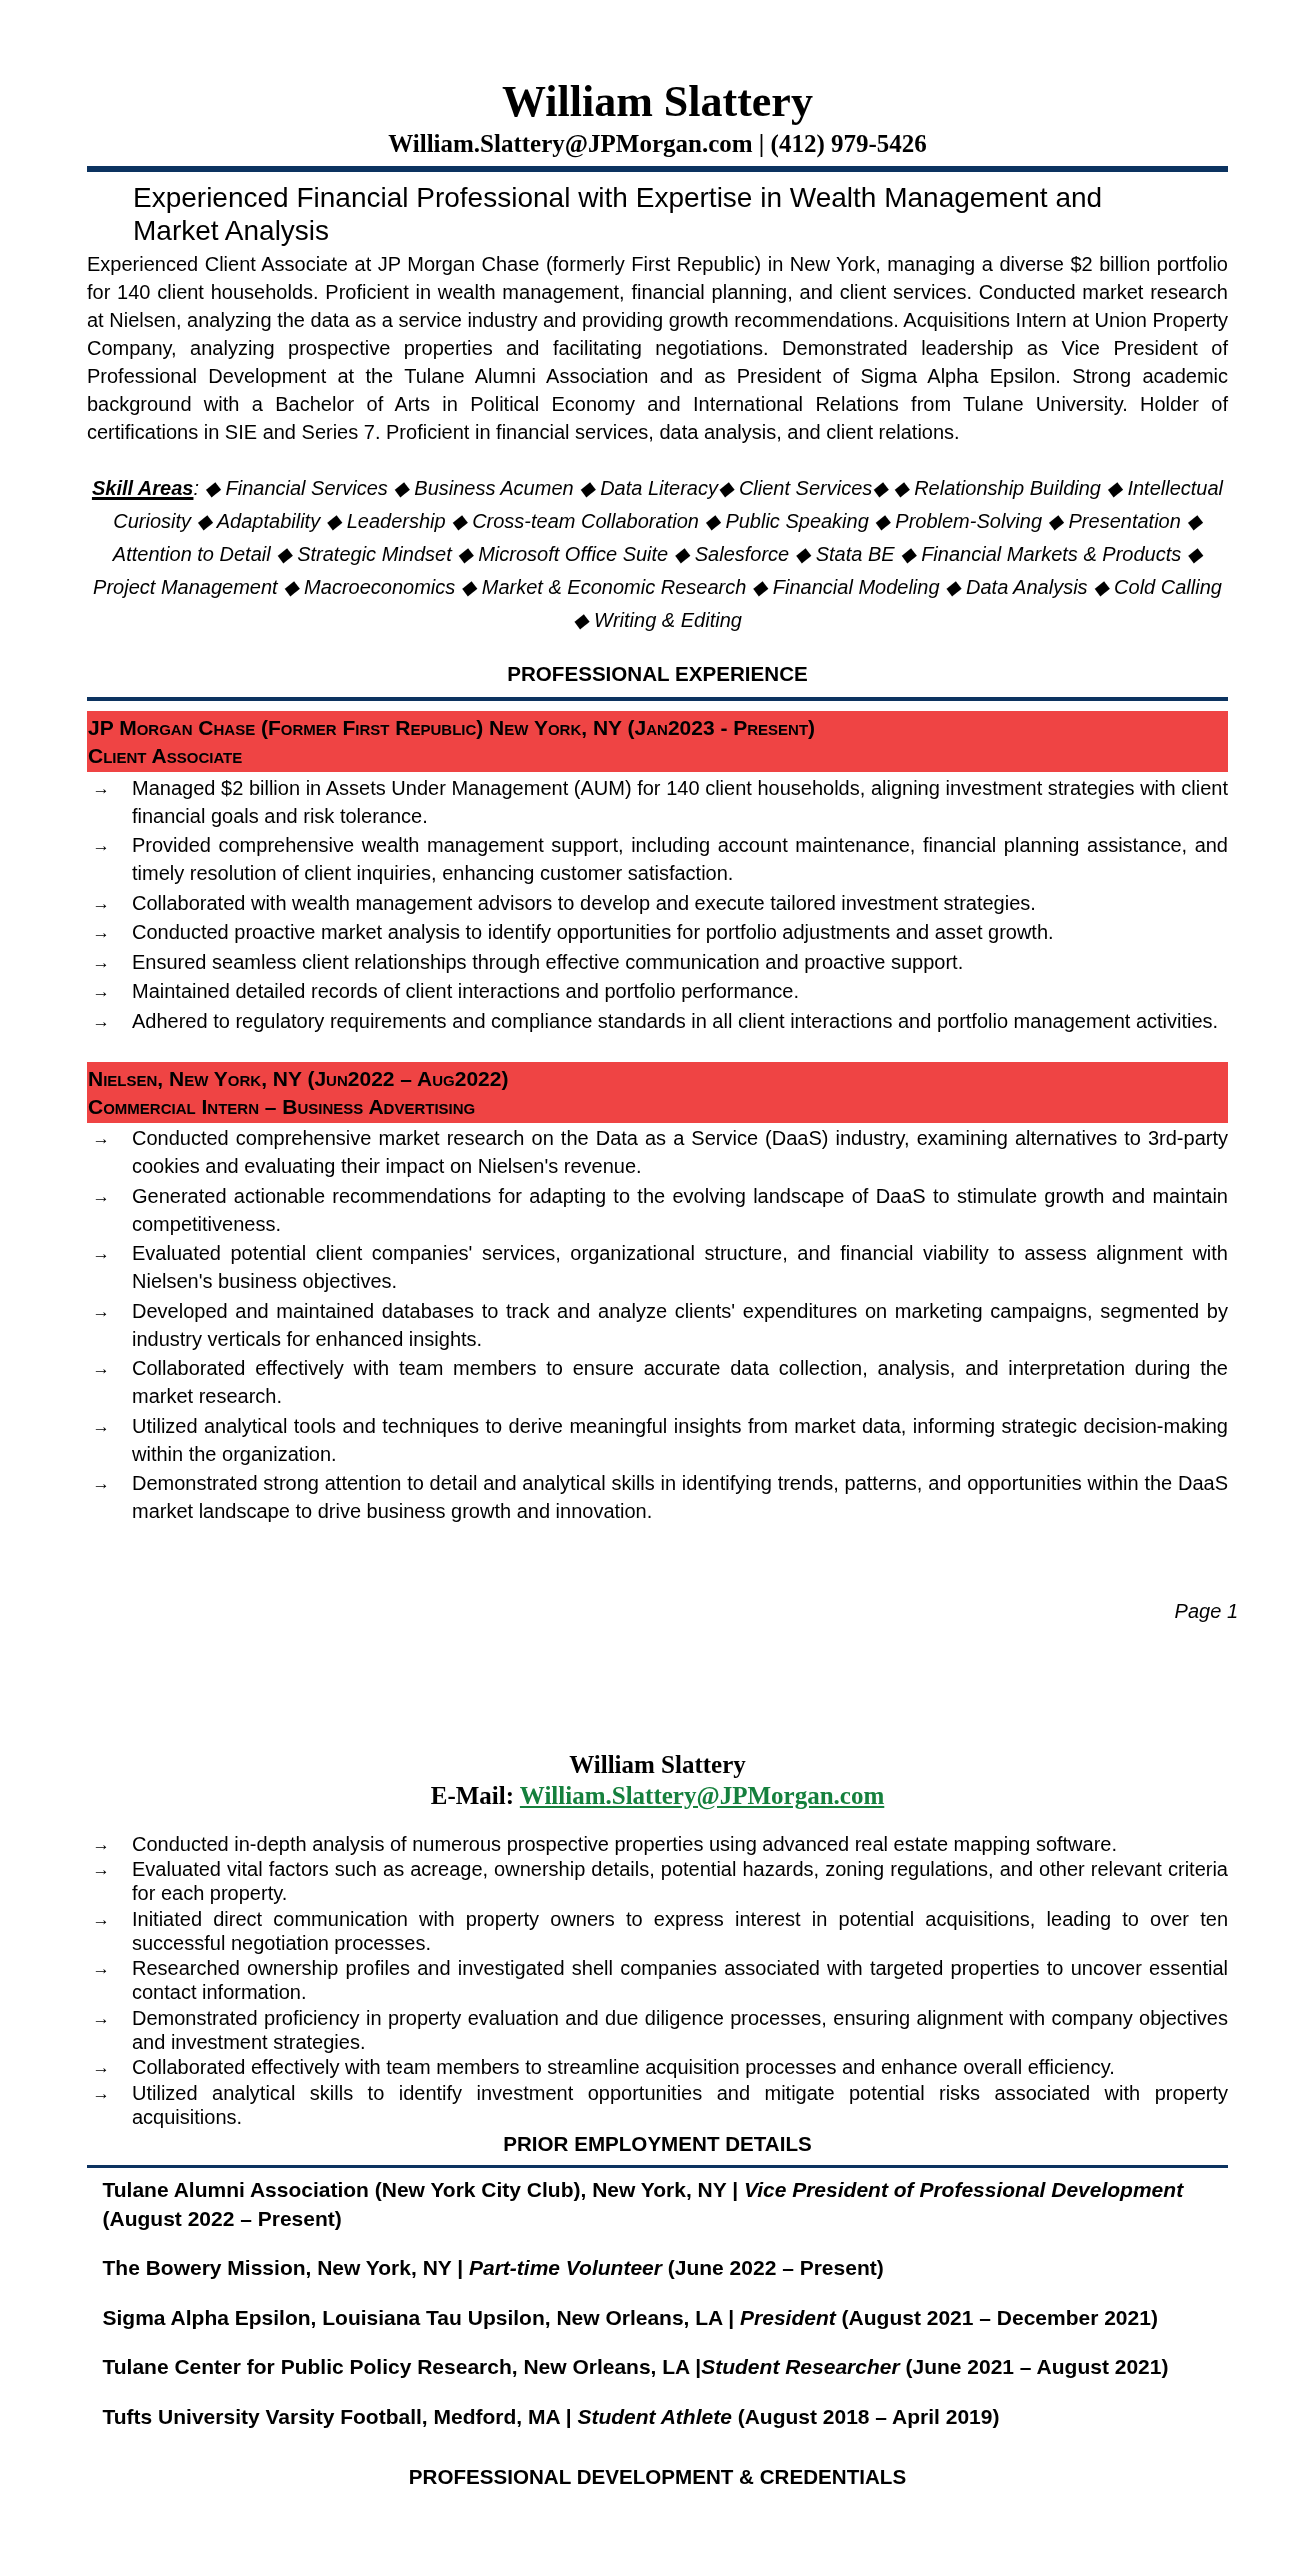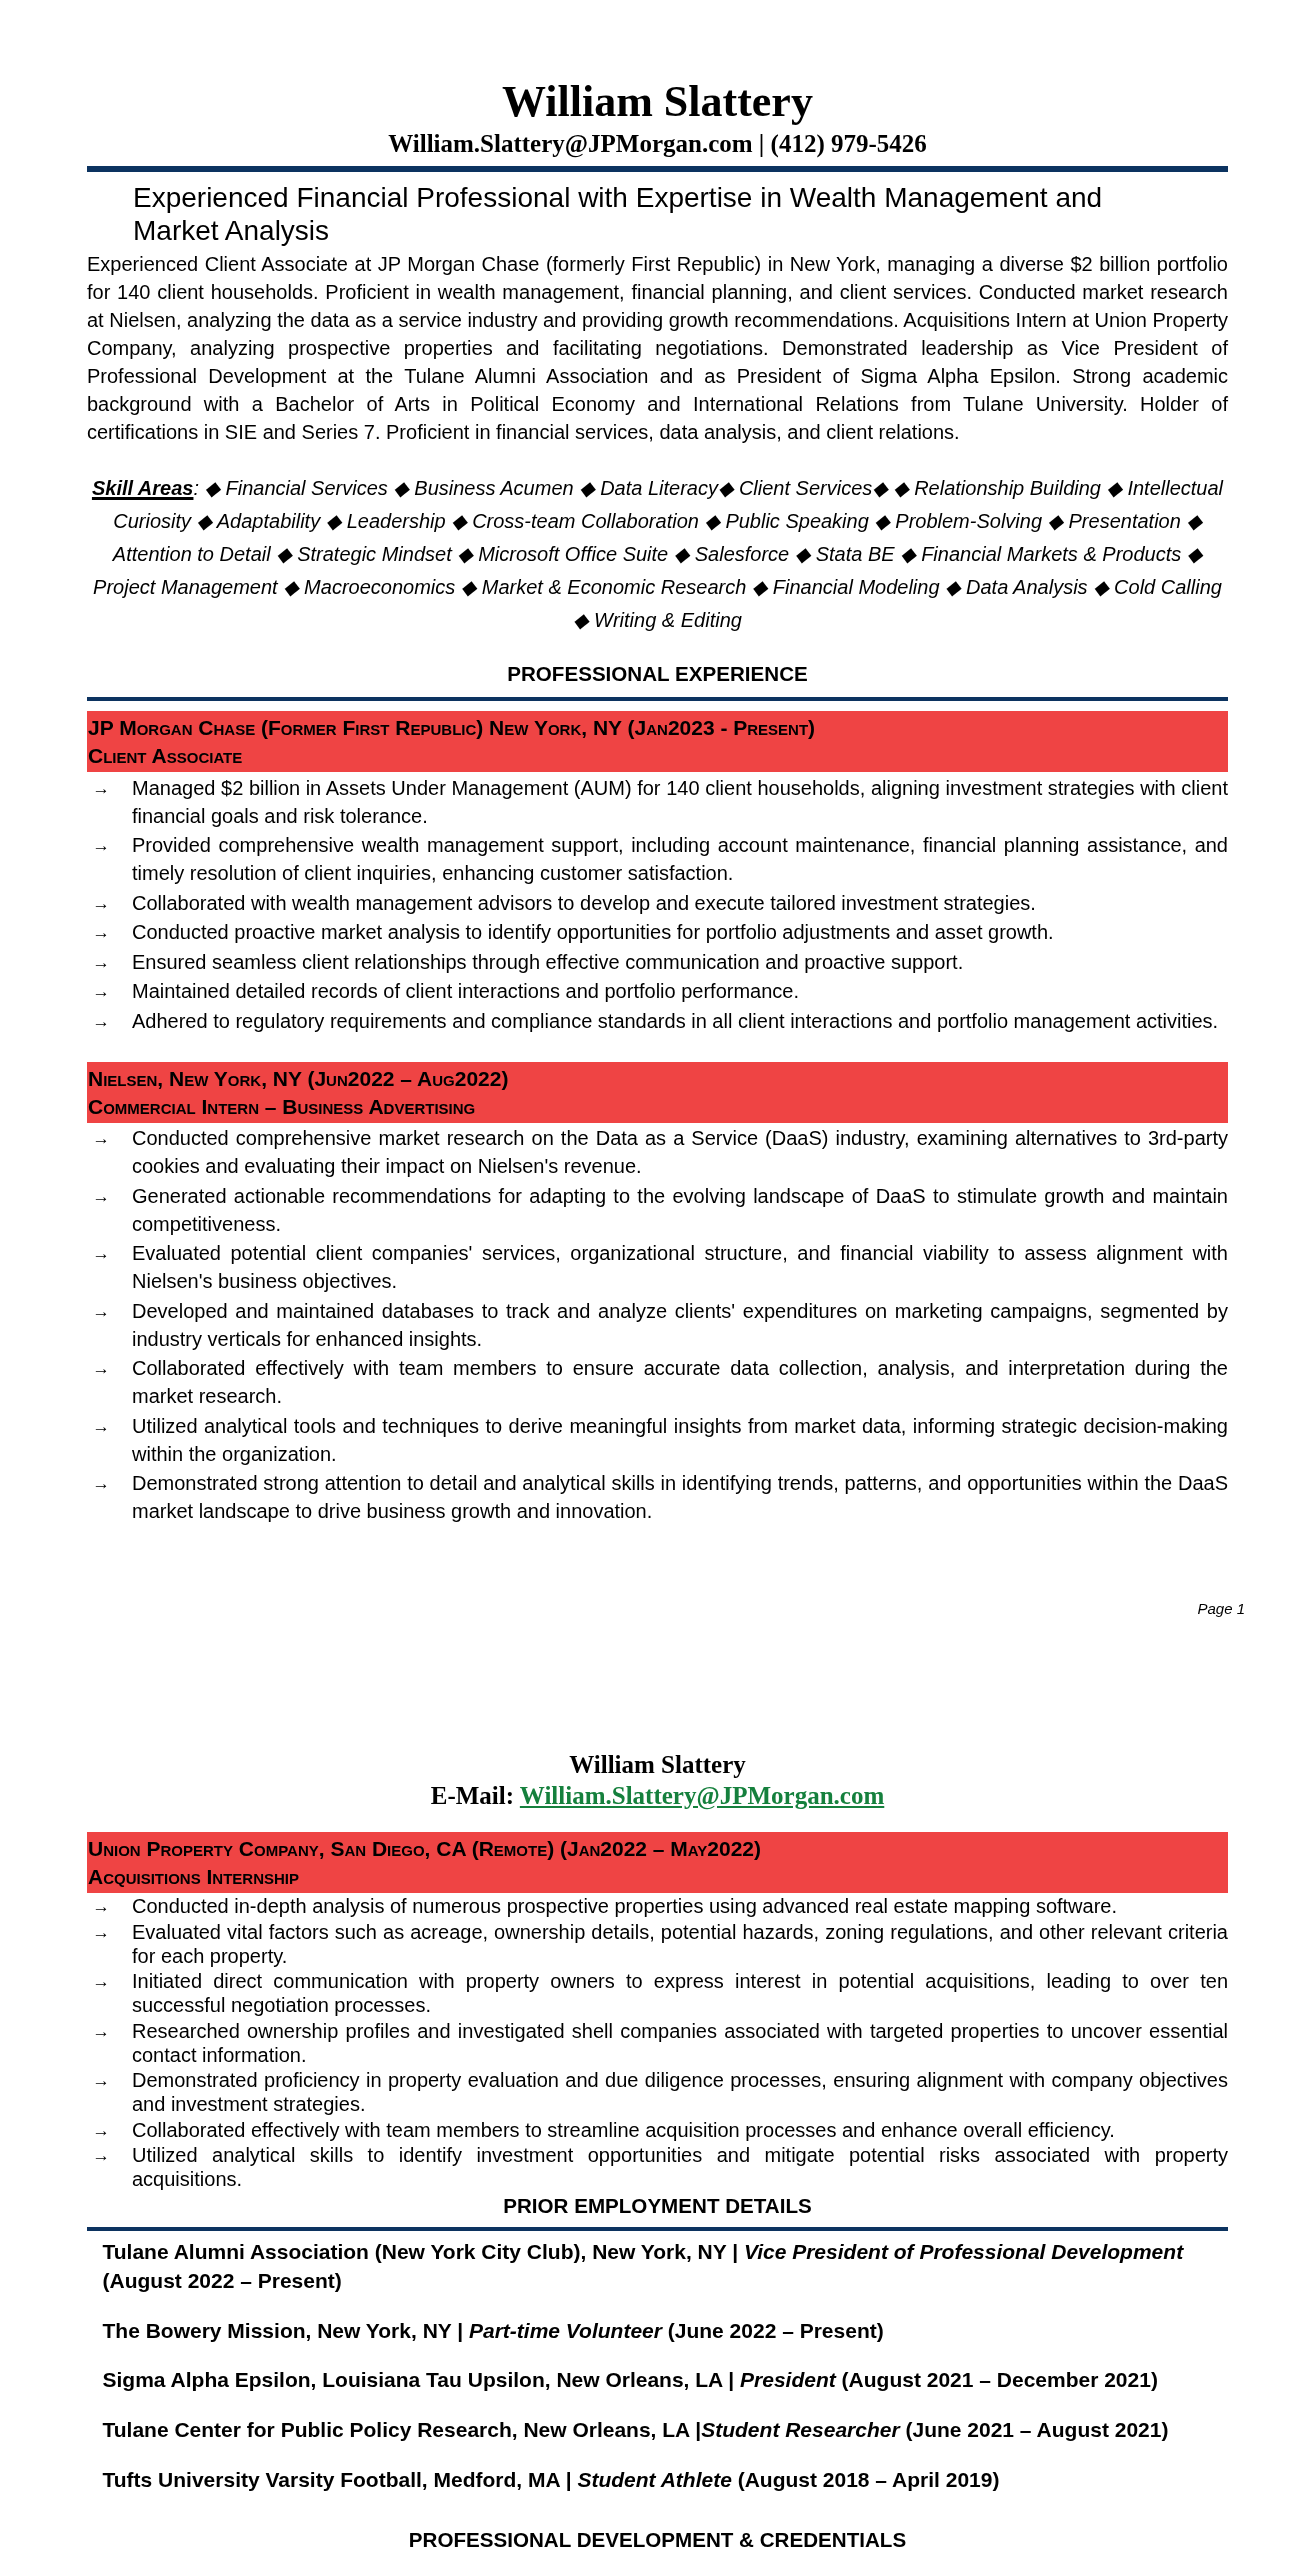--- a/index.html
+++ b/index.html
@@ -14,21 +14,21 @@
   .summary { font-size:20px; line-height:28px; text-align:justify; }
   .skills { text-align:center; font-style:italic; font-size:20px; line-height:33px; }
   .skills .label { font-weight:bold; text-decoration:underline; text-decoration-thickness:2.6px; }
   .section-title { text-align:center; font-weight:bold; font-size:20.6px; line-height:29px; }
   .job-header { background:#ef4444; padding:3.1px 1px 2.1px 1px; font-weight:bold; font-variant:small-caps; font-size:21px; line-height:28px; }
   ul.bullets { list-style:none; margin:0; padding:0; }
   ul.bullets li { position:relative; padding-left:45px; font-size:20px; line-height:28px; text-align:justify; margin-top:1.5px; }
   ul.bullets li .arrow { position:absolute; left:5.2px; top:0; font-size:17.5px; }
   .prior-item { font-weight:bold; font-size:21px; line-height:29px; padding-left:15.5px; }
   .prior-item .role { font-style:italic; }
-  .page-num { position:absolute; right:69px; font-style:italic; font-size:15px; }
+  .page-num { position:absolute; right:76px; font-style:italic; font-size:20px; }
   a.email { color:#15803d; text-decoration:underline; }
 </style>
 </head>
 <body>
 
 <div class="page" style="top:0;">
   <div class="content" style="top:76px;">
     <div class="name serif">William Slattery</div>
     <div class="contact serif">William.Slattery@JPMorgan.com | (412) 979-5426</div>
     <div class="rule" style="margin-top:7.2px;"></div>
@@ -76,24 +76,20 @@
 </div>
 
 <div class="page" style="top:0;">
   <div class="content" style="top:1749px;">
     <div class="serif" style="text-align:center; font-weight:bold; font-size:25px; line-height:31px;">William Slattery</div>
     <div class="serif" style="text-align:center; font-weight:bold; font-size:25px; line-height:32px;">
       <span>E-Mail: </span><a class="email">William.Slattery@JPMorgan.com</a>
     </div>
 
     <div style="margin-top:19.6px;">
-      <div class="job-header">
-        <div>Union Property Company, San Diego, CA (Remote) (Jan2022 – May2022)</div>
-        <div>Acquisitions Internship</div>
-      </div>
       <ul class="bullets">
         <li style="line-height:24px;"><span class="arrow">→</span><span>Conducted in-depth analysis of numerous prospective properties using advanced real estate mapping software.</span></li>
         <li style="line-height:24px;"><span class="arrow">→</span><span>Evaluated vital factors such as acreage, ownership details, potential hazards, zoning regulations, and other relevant criteria for each property.</span></li>
         <li style="line-height:24px;"><span class="arrow">→</span><span>Initiated direct communication with property owners to express interest in potential acquisitions, leading to over ten successful negotiation processes.</span></li>
         <li style="line-height:24px;"><span class="arrow">→</span><span>Researched ownership profiles and investigated shell companies associated with targeted properties to uncover essential contact information.</span></li>
         <li style="line-height:24px;"><span class="arrow">→</span><span>Demonstrated proficiency in property evaluation and due diligence processes, ensuring alignment with company objectives and investment strategies.</span></li>
         <li style="line-height:24px;"><span class="arrow">→</span><span>Collaborated effectively with team members to streamline acquisition processes and enhance overall efficiency.</span></li>
         <li style="line-height:24px;"><span class="arrow">→</span><span>Utilized analytical skills to identify investment opportunities and mitigate potential risks associated with property acquisitions.</span></li>
       </ul>
     </div>

